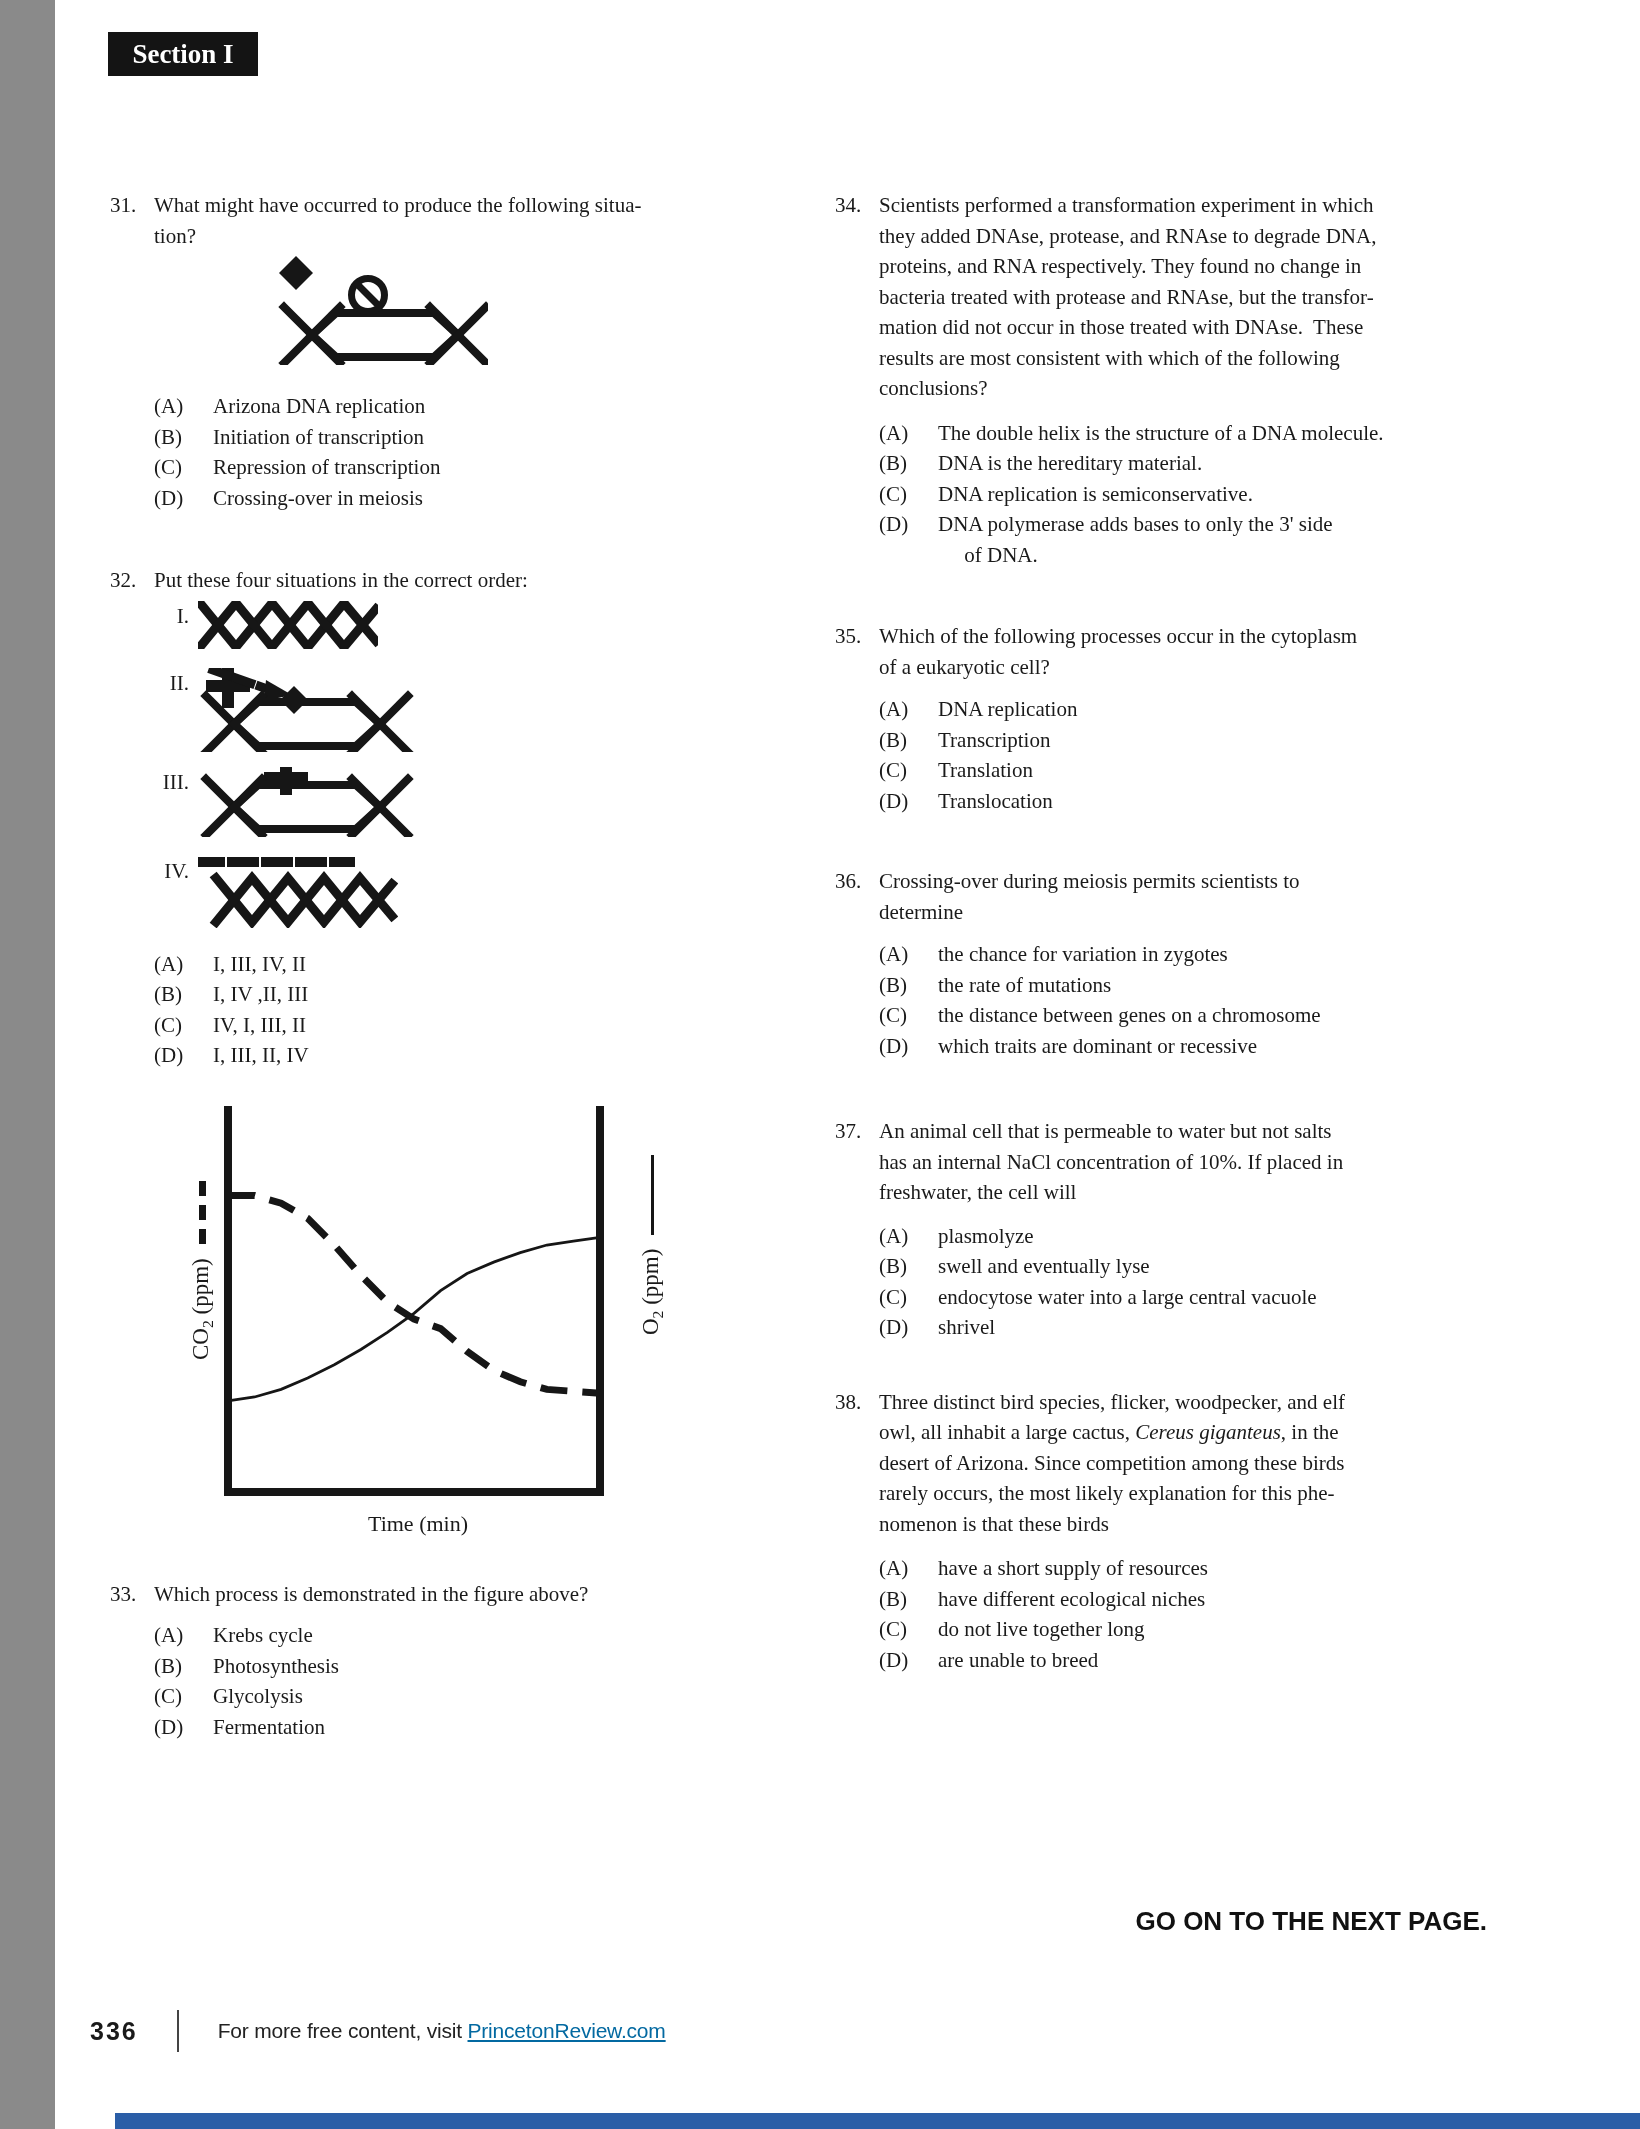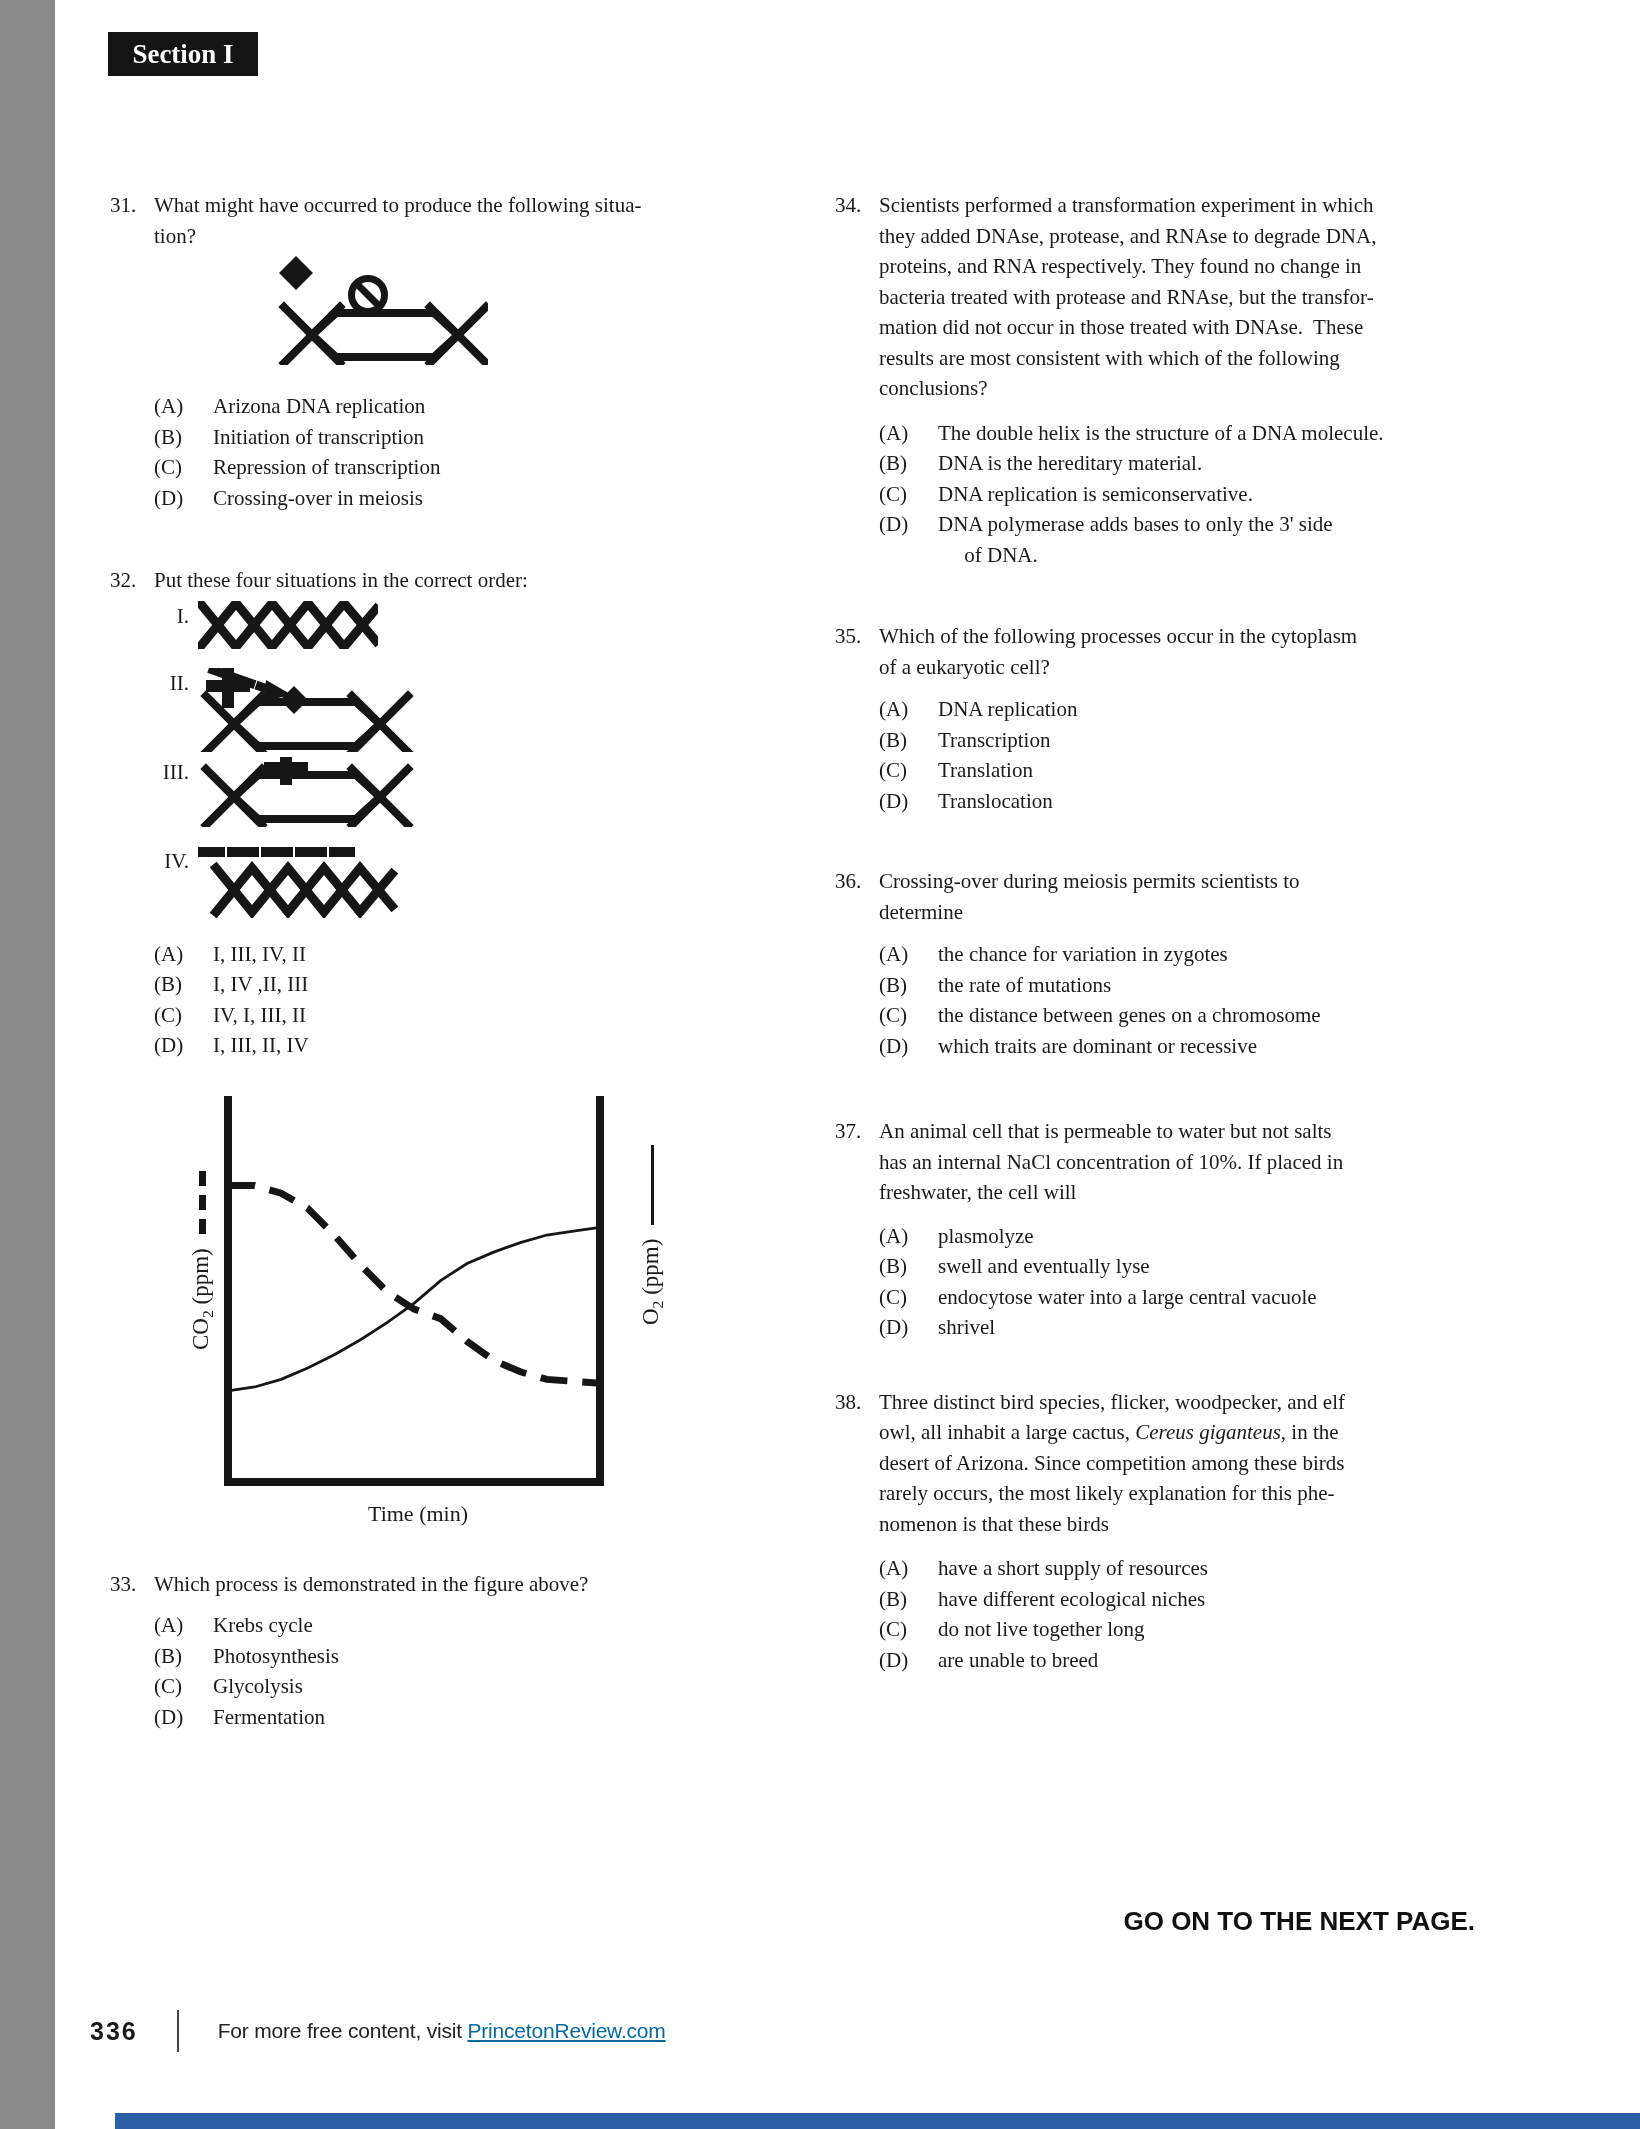--- a/index.html
+++ b/index.html
@@ -26,21 +26,21 @@
   .choice  { display:flex; align-items:flex-start; }
   .clabel  { width:46px; flex-shrink:0; font-size:21px; line-height:30.5px; }
   .ctext   { margin-left:13px; font-size:21px; line-height:30.5px; white-space:pre-line; }
 
   .fig31 { margin-left:166px; margin-top:2px; width:212px; height:112px; }
   .ch31  { margin-top:26px; }
   .q32   { margin-top:52px; }
   .sit   { display:flex; align-items:flex-start; margin-left:44px; }
   .sroman{ width:44px; flex-shrink:0; font-size:21px; line-height:30.5px; text-align:right; padding-right:9px; }
   .sit-1 { margin-top:5px; }  .sit-2 { margin-top:19px; }
-  .sit-3 { margin-top:5px; } .sit-4 { margin-top:19px; }
+  .sit-3 { margin-top:15px; } .sit-4 { margin-top:19px; }
   .ch32  { margin-top:21px; }
 
   .chart-wrap { position:relative; margin-top:35px; width:560px; height:445px; }
   .plot { position:absolute; left:114px; top:0; }
   .ylab { position:absolute; display:flex; align-items:center; gap:14px; white-space:nowrap;
           transform:rotate(-90deg); transform-origin:left top; font-size:23px; }
   .ylab sub { font-size:0.68em; vertical-align:-0.3em; }
   .ylab-left  { left:78px;  top:254px; }
   .ylab-right { left:528px; top:229px; }
   .leg-dash  { display:inline-block; width:72px; height:7px;
@@ -50,21 +50,21 @@
 
   .q33 { margin-top:28px; }
   .ch33 { margin-top:11px; }
 
   .ch34 { margin-top:14px; }
   .q35 { margin-top:51px; } .ch35 { margin-top:12px; }
   .q36 { margin-top:50px; } .ch36 { margin-top:12px; }
   .q37 { margin-top:55px; } .ch37 { margin-top:13px; }
   .q38 { margin-top:44px; } .ch38 { margin-top:14px; }
 
-  .go-on { position:absolute; top:1906px; right:165px;
+  .go-on { position:absolute; top:1906px; right:153px;
            font-family:"Liberation Sans","DejaVu Sans",sans-serif;
            font-weight:bold; font-size:26px; color:#111; }
 
   .footer { position:absolute; left:90px; top:2010px; display:flex; align-items:center;
             font-family:"Liberation Sans","DejaVu Sans",sans-serif;gap:20px; }
   .pagenum { font-size:25px; font-weight:bold; letter-spacing:2px; }
   .fdivider { width:2px; height:42px; background:#444; margin:0 19px; }
   .ftext { font-size:21px; color:#222; letter-spacing:-0.2px; }
   .flink { text-decoration:underline; color:#0369a1; }
 

